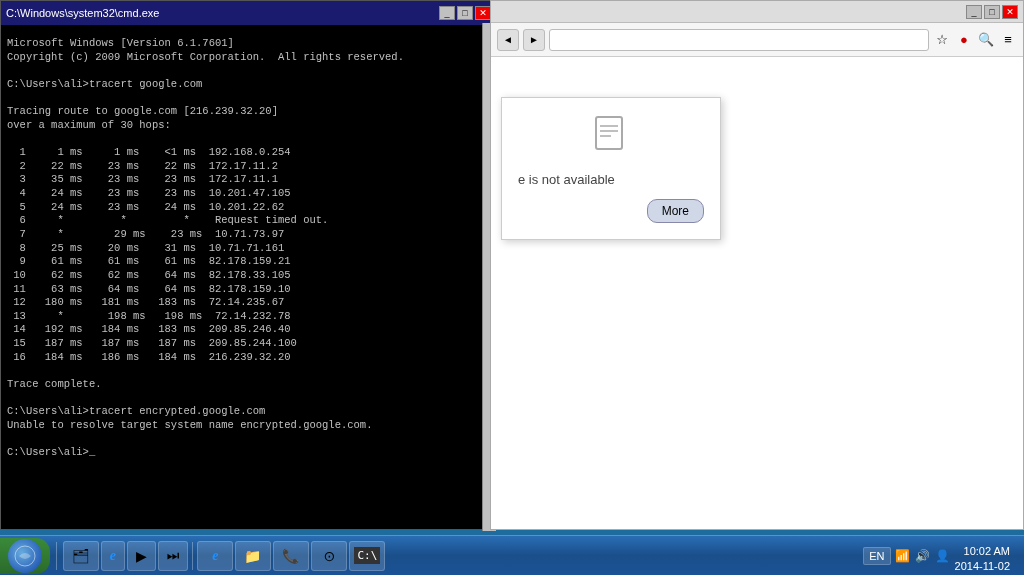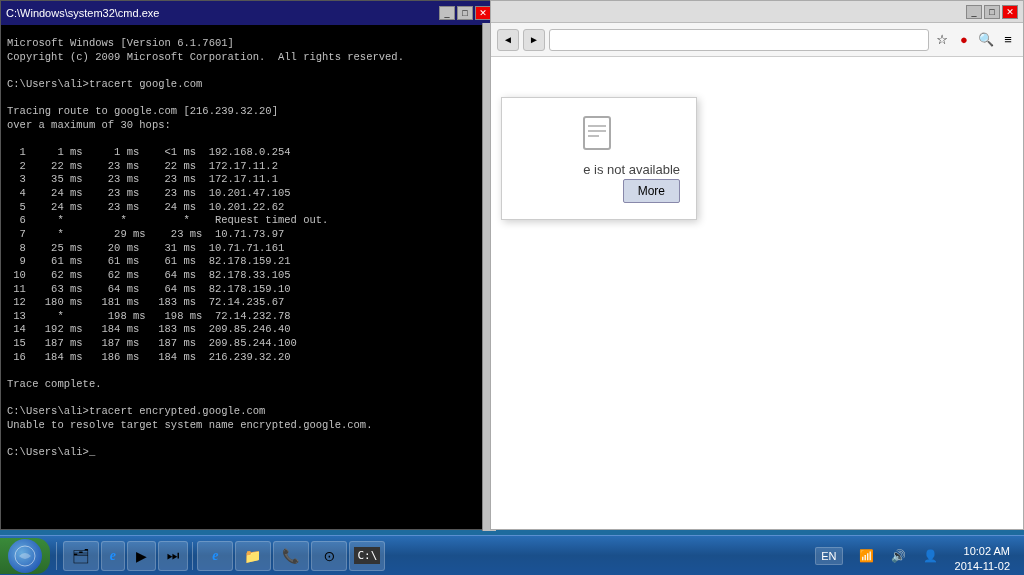--- a/index.html
+++ b/index.html
@@ -158,49 +158,50 @@
       background: #fff;
       position: relative;
       overflow: hidden;
     }
 
     
     .error-dialog {
       position: absolute;
       top: 40px;
       left: 10px;
-      width: 196px;
+      width: 220px;
       background: #fff;
       border: 1px solid #ccc;
       box-shadow: 2px 2px 8px rgba(0,0,0,0.2);
       padding: 16px;
       display: flex;
       flex-direction: column;
-      align-items: flex-end;
+      align-items: flex-start;
+      gap: 10px;
     }
     .error-icon {
       font-size: 28px;
       color: #aaa;
       align-self: center;
     }
     .error-text {
       font-size: 13px;
       color: #444;
       line-height: 1.4;
     }
     .error-btn-row {
       display: flex;
       gap: 6px;
       align-self: flex-end;
     }
     .error-btn {
       padding: 4px 14px;
       background: #e8e8e8;
       border: 1px solid #aaa;
-      border-radius: 2px;
+      border-radius: 10px;
       font-size: 12px;
       cursor: pointer;
     }
     .error-btn.primary {
       background: #d0d8e8;
       border-color: #88a;
     }
 
     
     .taskbar {
@@ -248,21 +249,21 @@
       border: 1px solid rgba(255,255,255,0.2);
       border-radius: 3px;
       display: flex;
       align-items: center;
       justify-content: center;
       cursor: pointer;
     }
     .systray {
       display: flex;
       align-items: center;
-      gap: 16px;
+      gap: 4px;
       padding: 0 8px;
       font-size: 11px;
       color: #fff;
     }
     .systray-icon {
       width: 16px;
       height: 16px;
       display: flex;
       align-items: center;
       justify-content: center;

